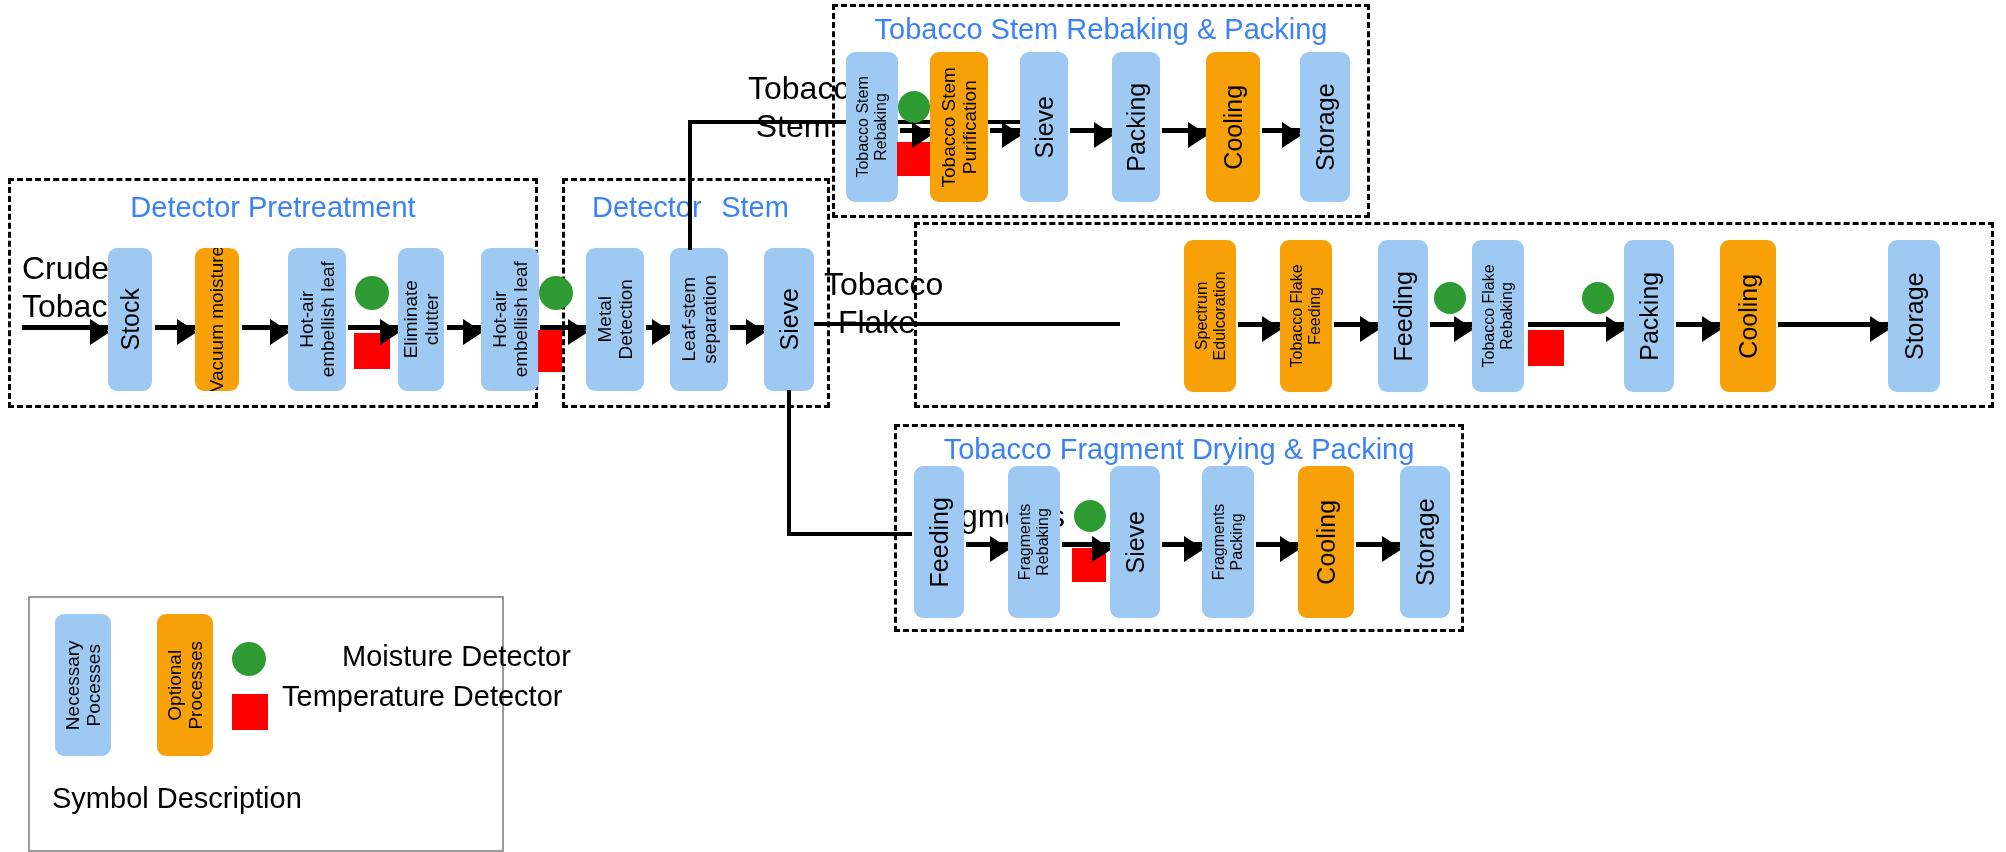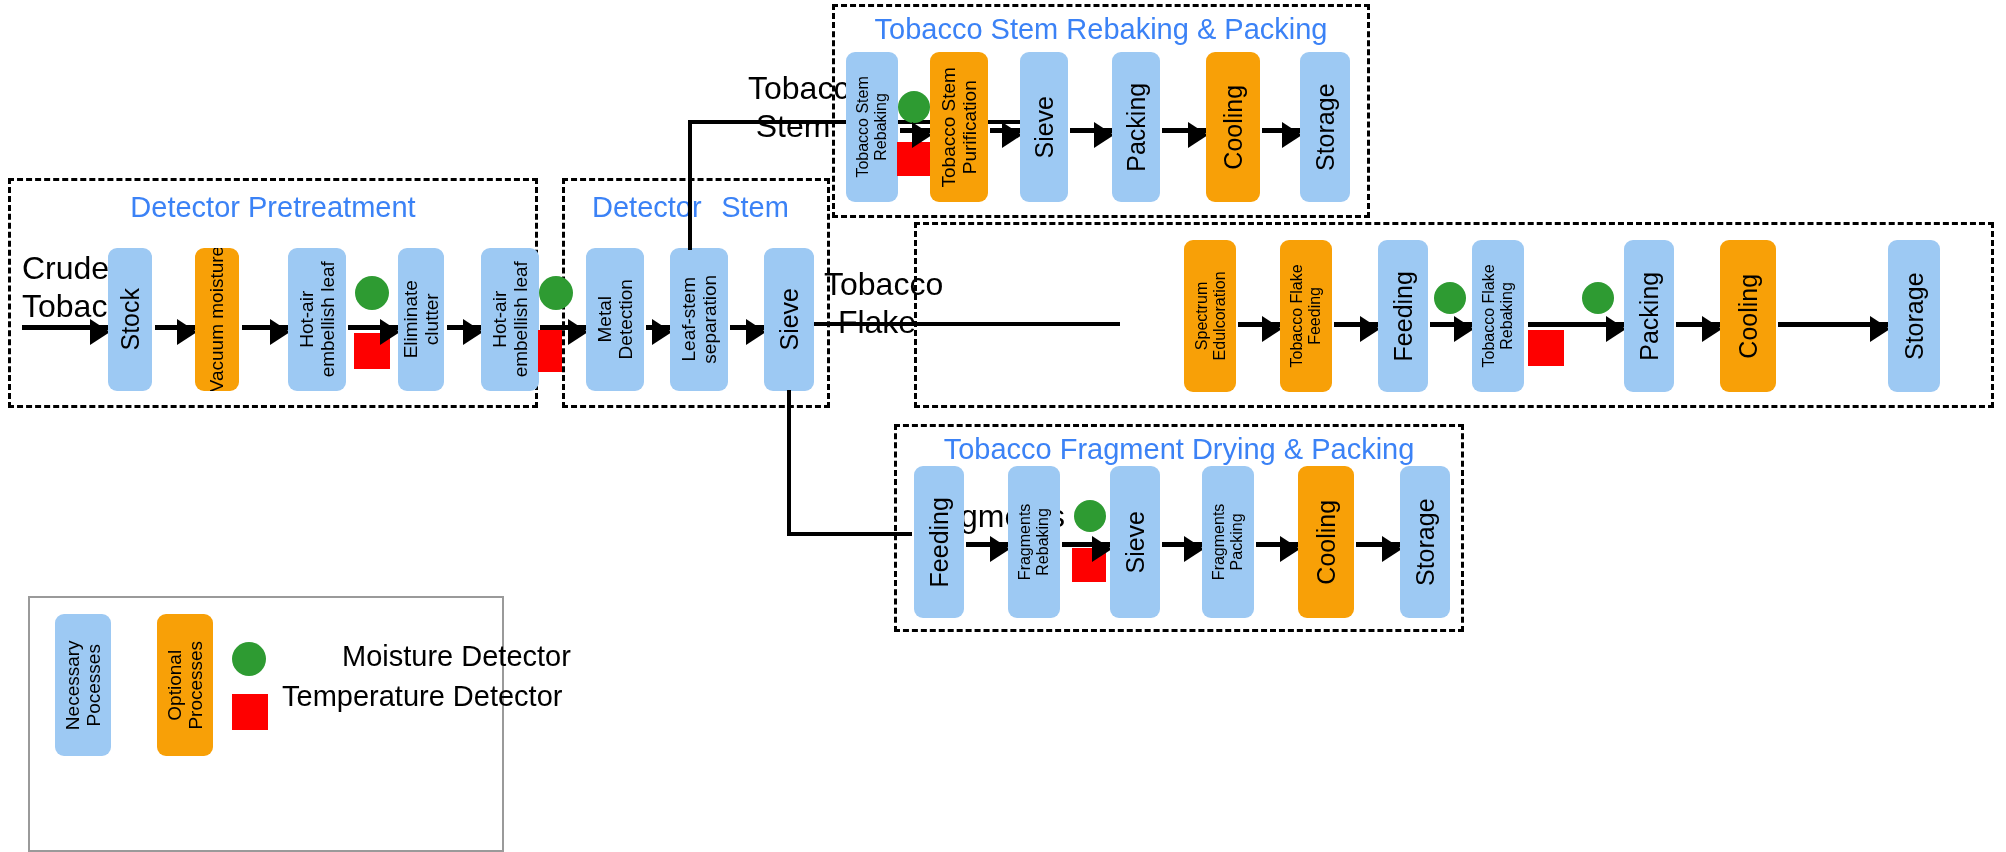--- a/index.html
+++ b/index.html
@@ -334,14 +334,15 @@
   <div class="pbox orange" style="left:157px;top:614px;width:56px;height:142px;">
     <span class="vlabel small two">Optional<br>Processes</span>
   </div>
 
   <div class="dot" style="left:232px;top:642px;width:34px;height:34px;"></div>
   <div class="legend-text" style="left:298px;top:640px;margin-left:44px;">Moisture Detector</div>
 
   <div class="sq" style="left:232px;top:694px;width:36px;height:36px;"></div>
   <div class="legend-text" style="left:282px;top:680px;">Temperature Detector</div>
 
+  <div class="legend-title" style="left:52px;top:782px;">Symbol Description</div>
 
 </div>
 
 </body></html>

